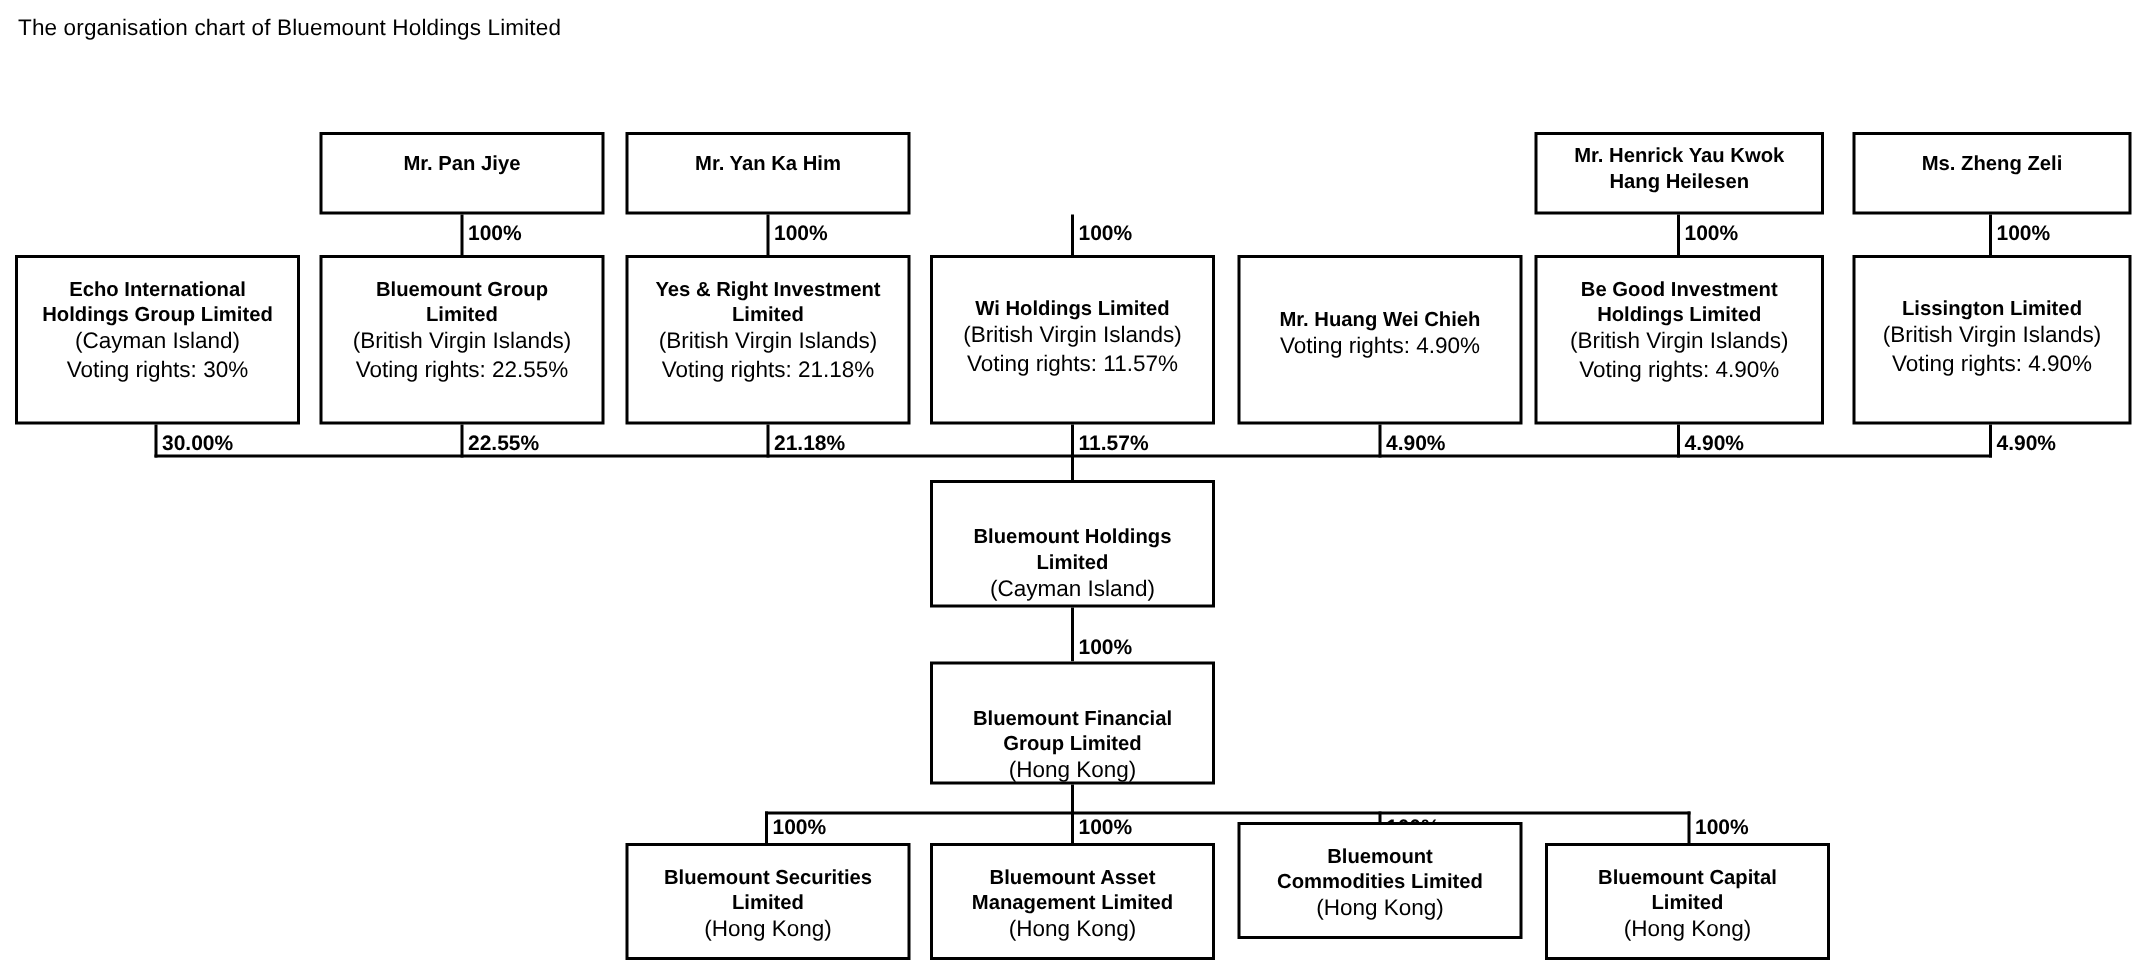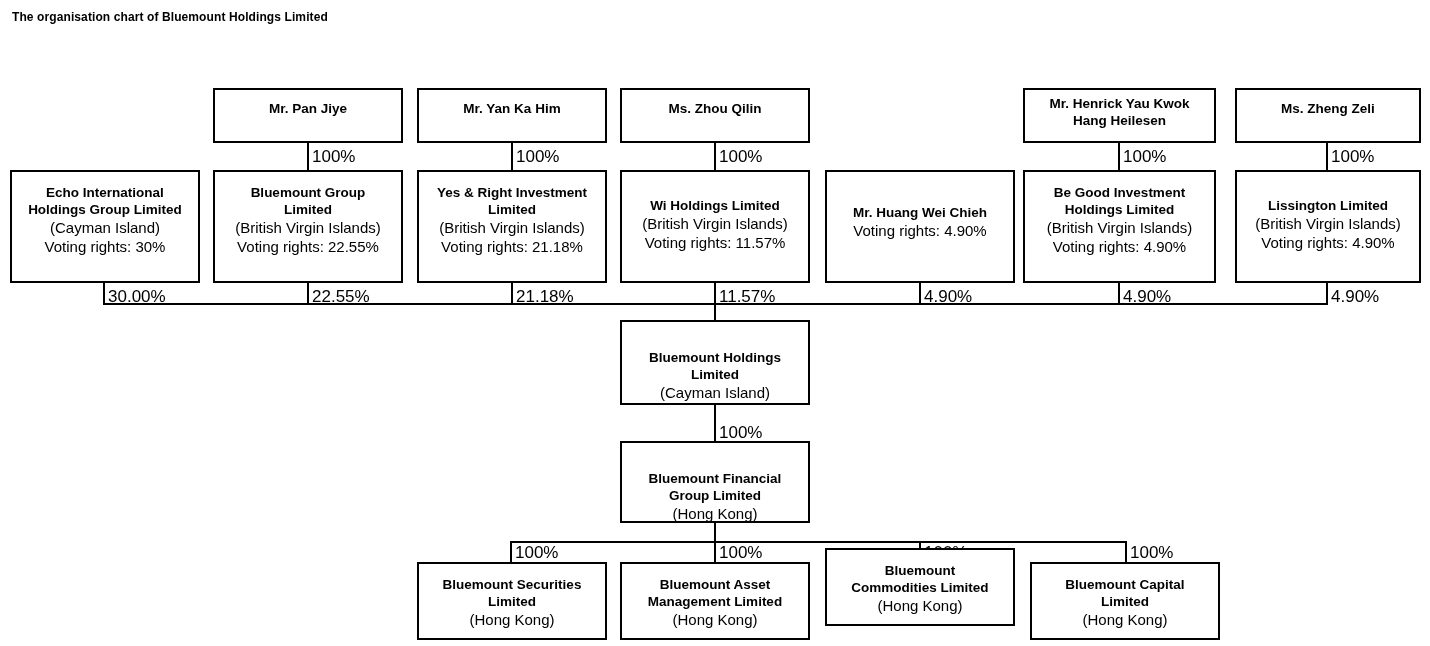--- a/index.html
+++ b/index.html
@@ -15,22 +15,22 @@
     position: relative;
     width: 1430px;
     height: 646px;
     overflow: hidden;
     background: #ffffff;
   }
   .title {
     position: absolute;
     left: 12px;
     top: 10px;
-    font-size: 12px;
-    font-weight: bold;
+    font-size: 15px;
+    font-weight: normal;
     letter-spacing: 0.1px;
     white-space: nowrap;
   }
   
   .box {
     position: absolute;
     border: 2px solid #000000;
     background: #ffffff;
     box-sizing: border-box;
     text-align: center;
@@ -65,22 +65,22 @@
     width: 2px;
     background: #000000;
   }
   .hline {
     position: absolute;
     height: 2px;
     background: #000000;
   }
   .pct {
     position: absolute;
-    font-size: 17px;
-    font-weight: normal;
+    font-size: 14px;
+    font-weight: bold;
     white-space: nowrap;
     line-height: 1;
   }
 </style>
 </head>
 <body>
 
 <div id="canvas">
 
   <div class="title">The organisation chart of Bluemount Holdings Limited</div>
@@ -90,25 +90,20 @@
       <div class="nm">Mr. Pan Jiye</div>
     </div>
   </div>
 
   <div class="box person" style="left:417px; top:88px; width:190px; height:55px;">
     <div class="inner">
       <div class="nm">Mr. Yan Ka Him</div>
     </div>
   </div>
 
-  <div class="box person" style="left:620px; top:88px; width:190px; height:55px;">
-    <div class="inner">
-      <div class="nm">Ms. Zhou Qilin</div>
-    </div>
-  </div>
 
   <div class="box person" style="left:1235px; top:88px; width:186px; height:55px;">
     <div class="inner">
       <div class="nm">Ms. Zheng Zeli</div>
     </div>
   </div>
 
   <div class="box person" style="left:1023px; top:88px; width:193px; height:55px;">
     <div class="inner" style="padding-top:6px;">
       <div class="nm">Mr. Henrick Yau Kwok</div>

